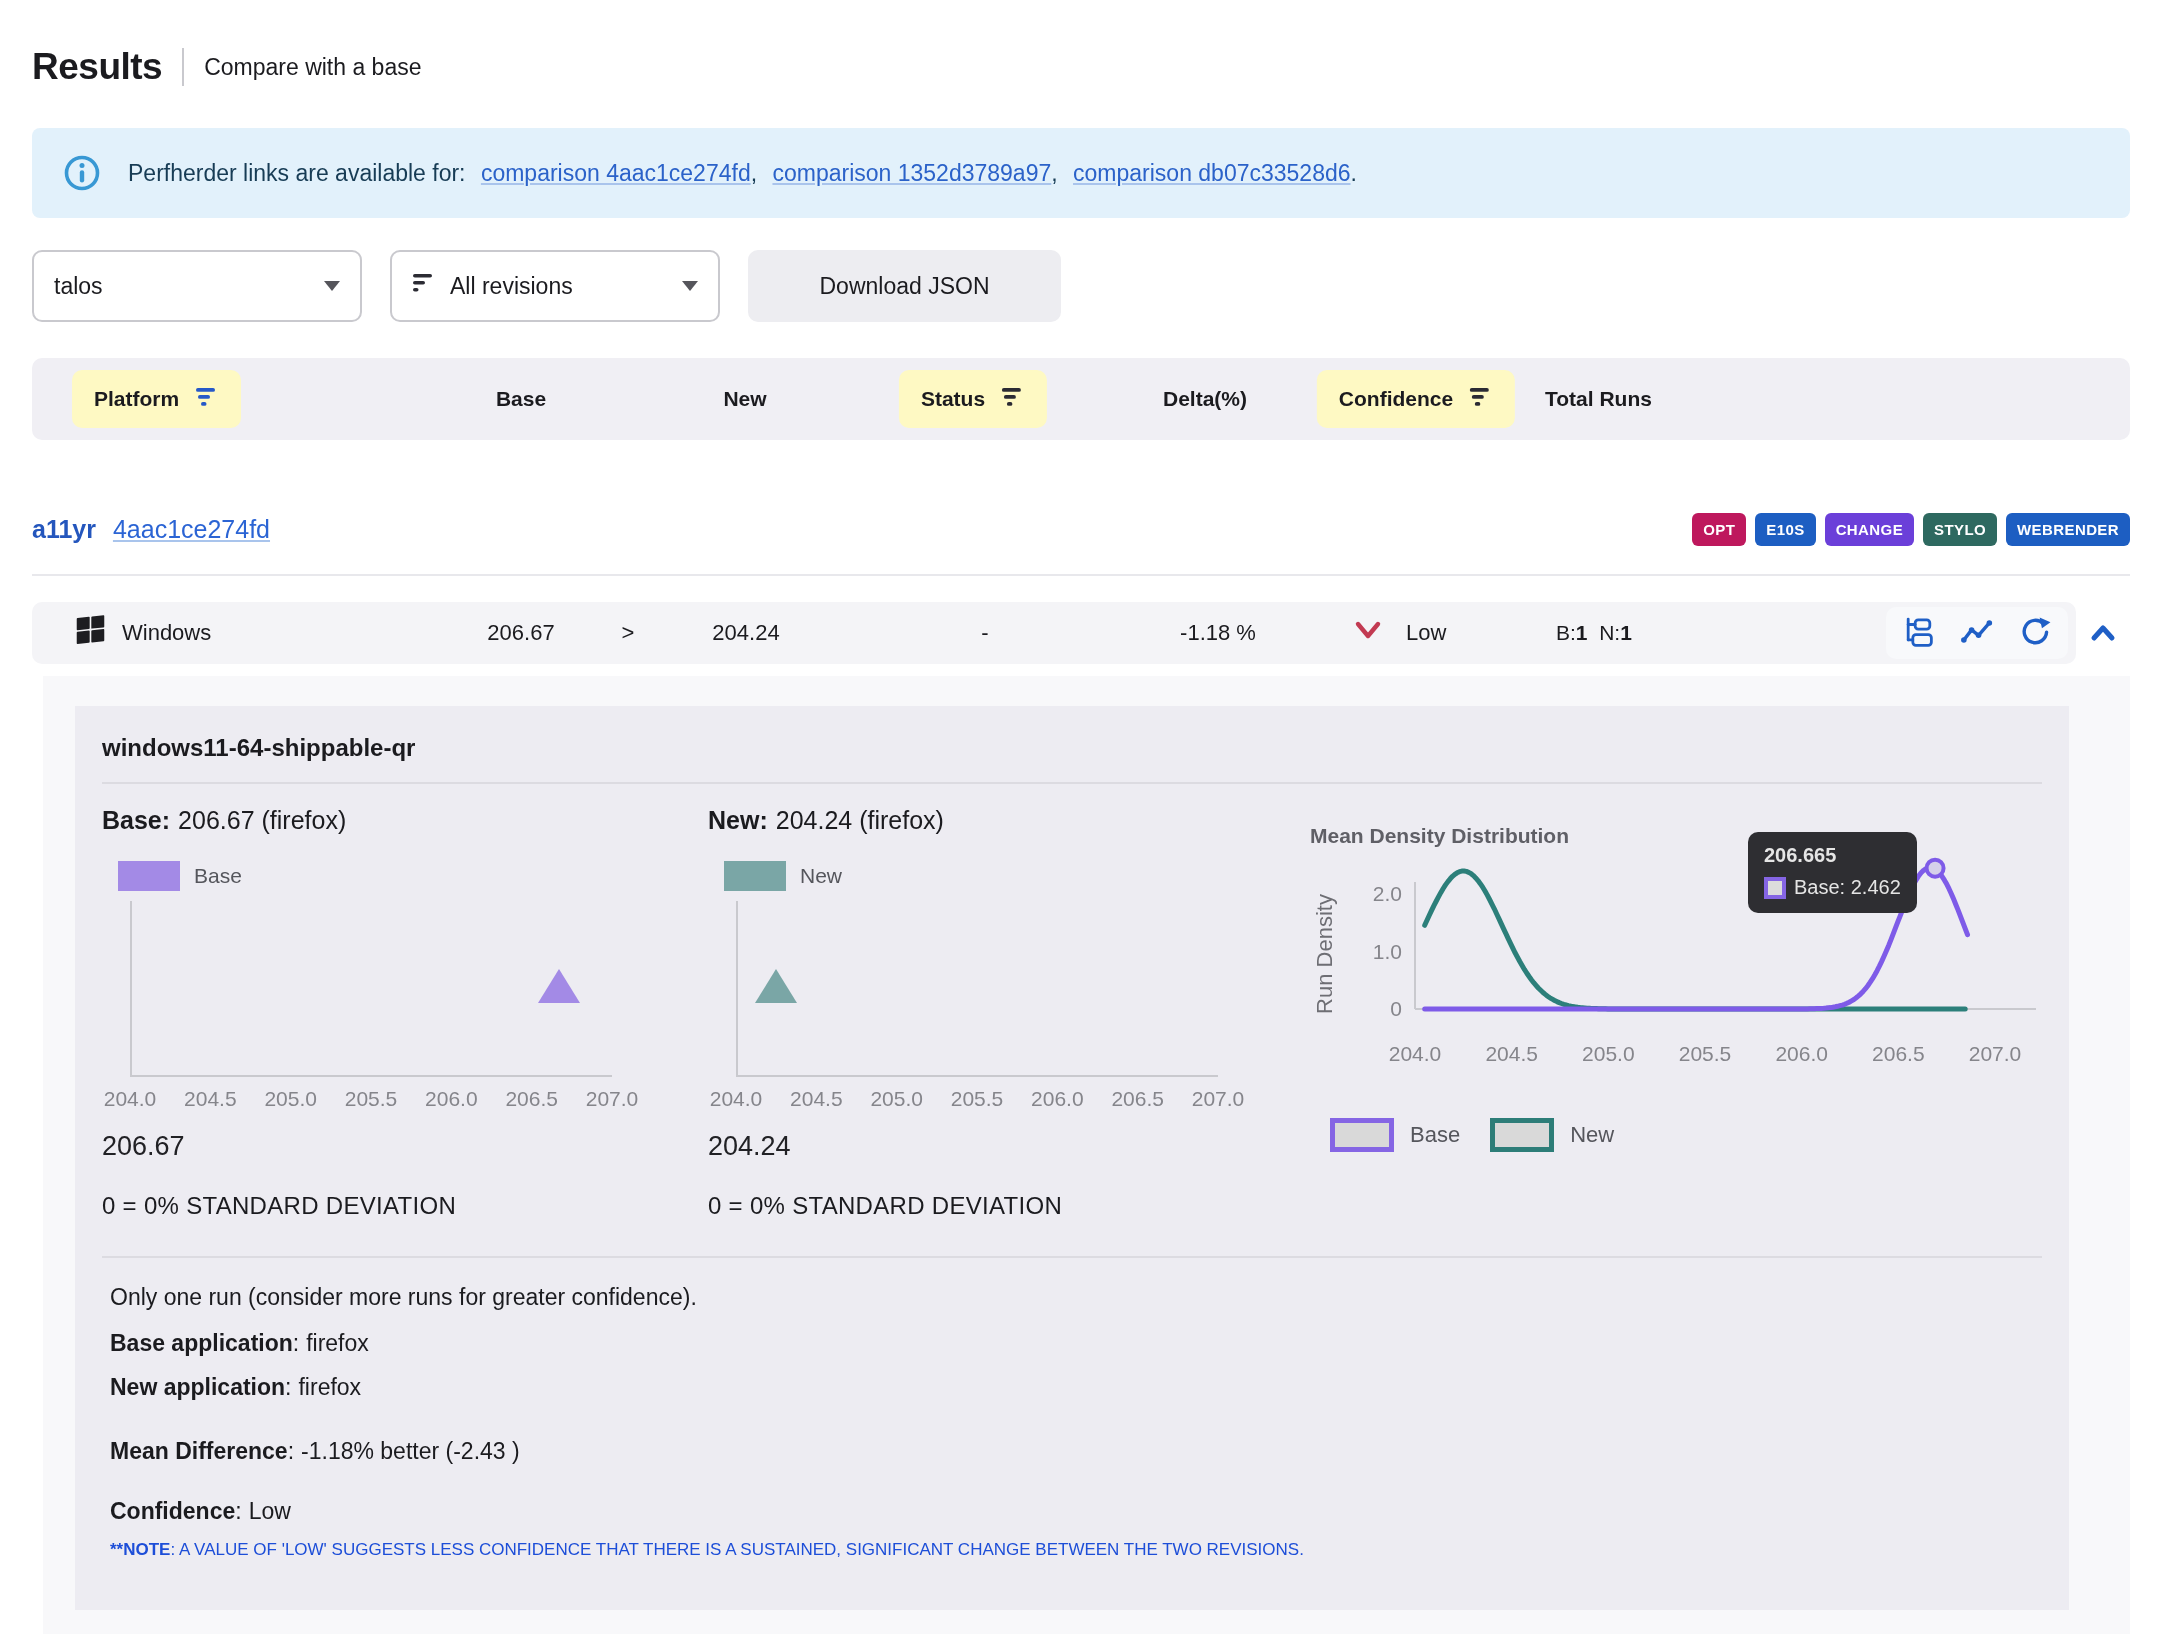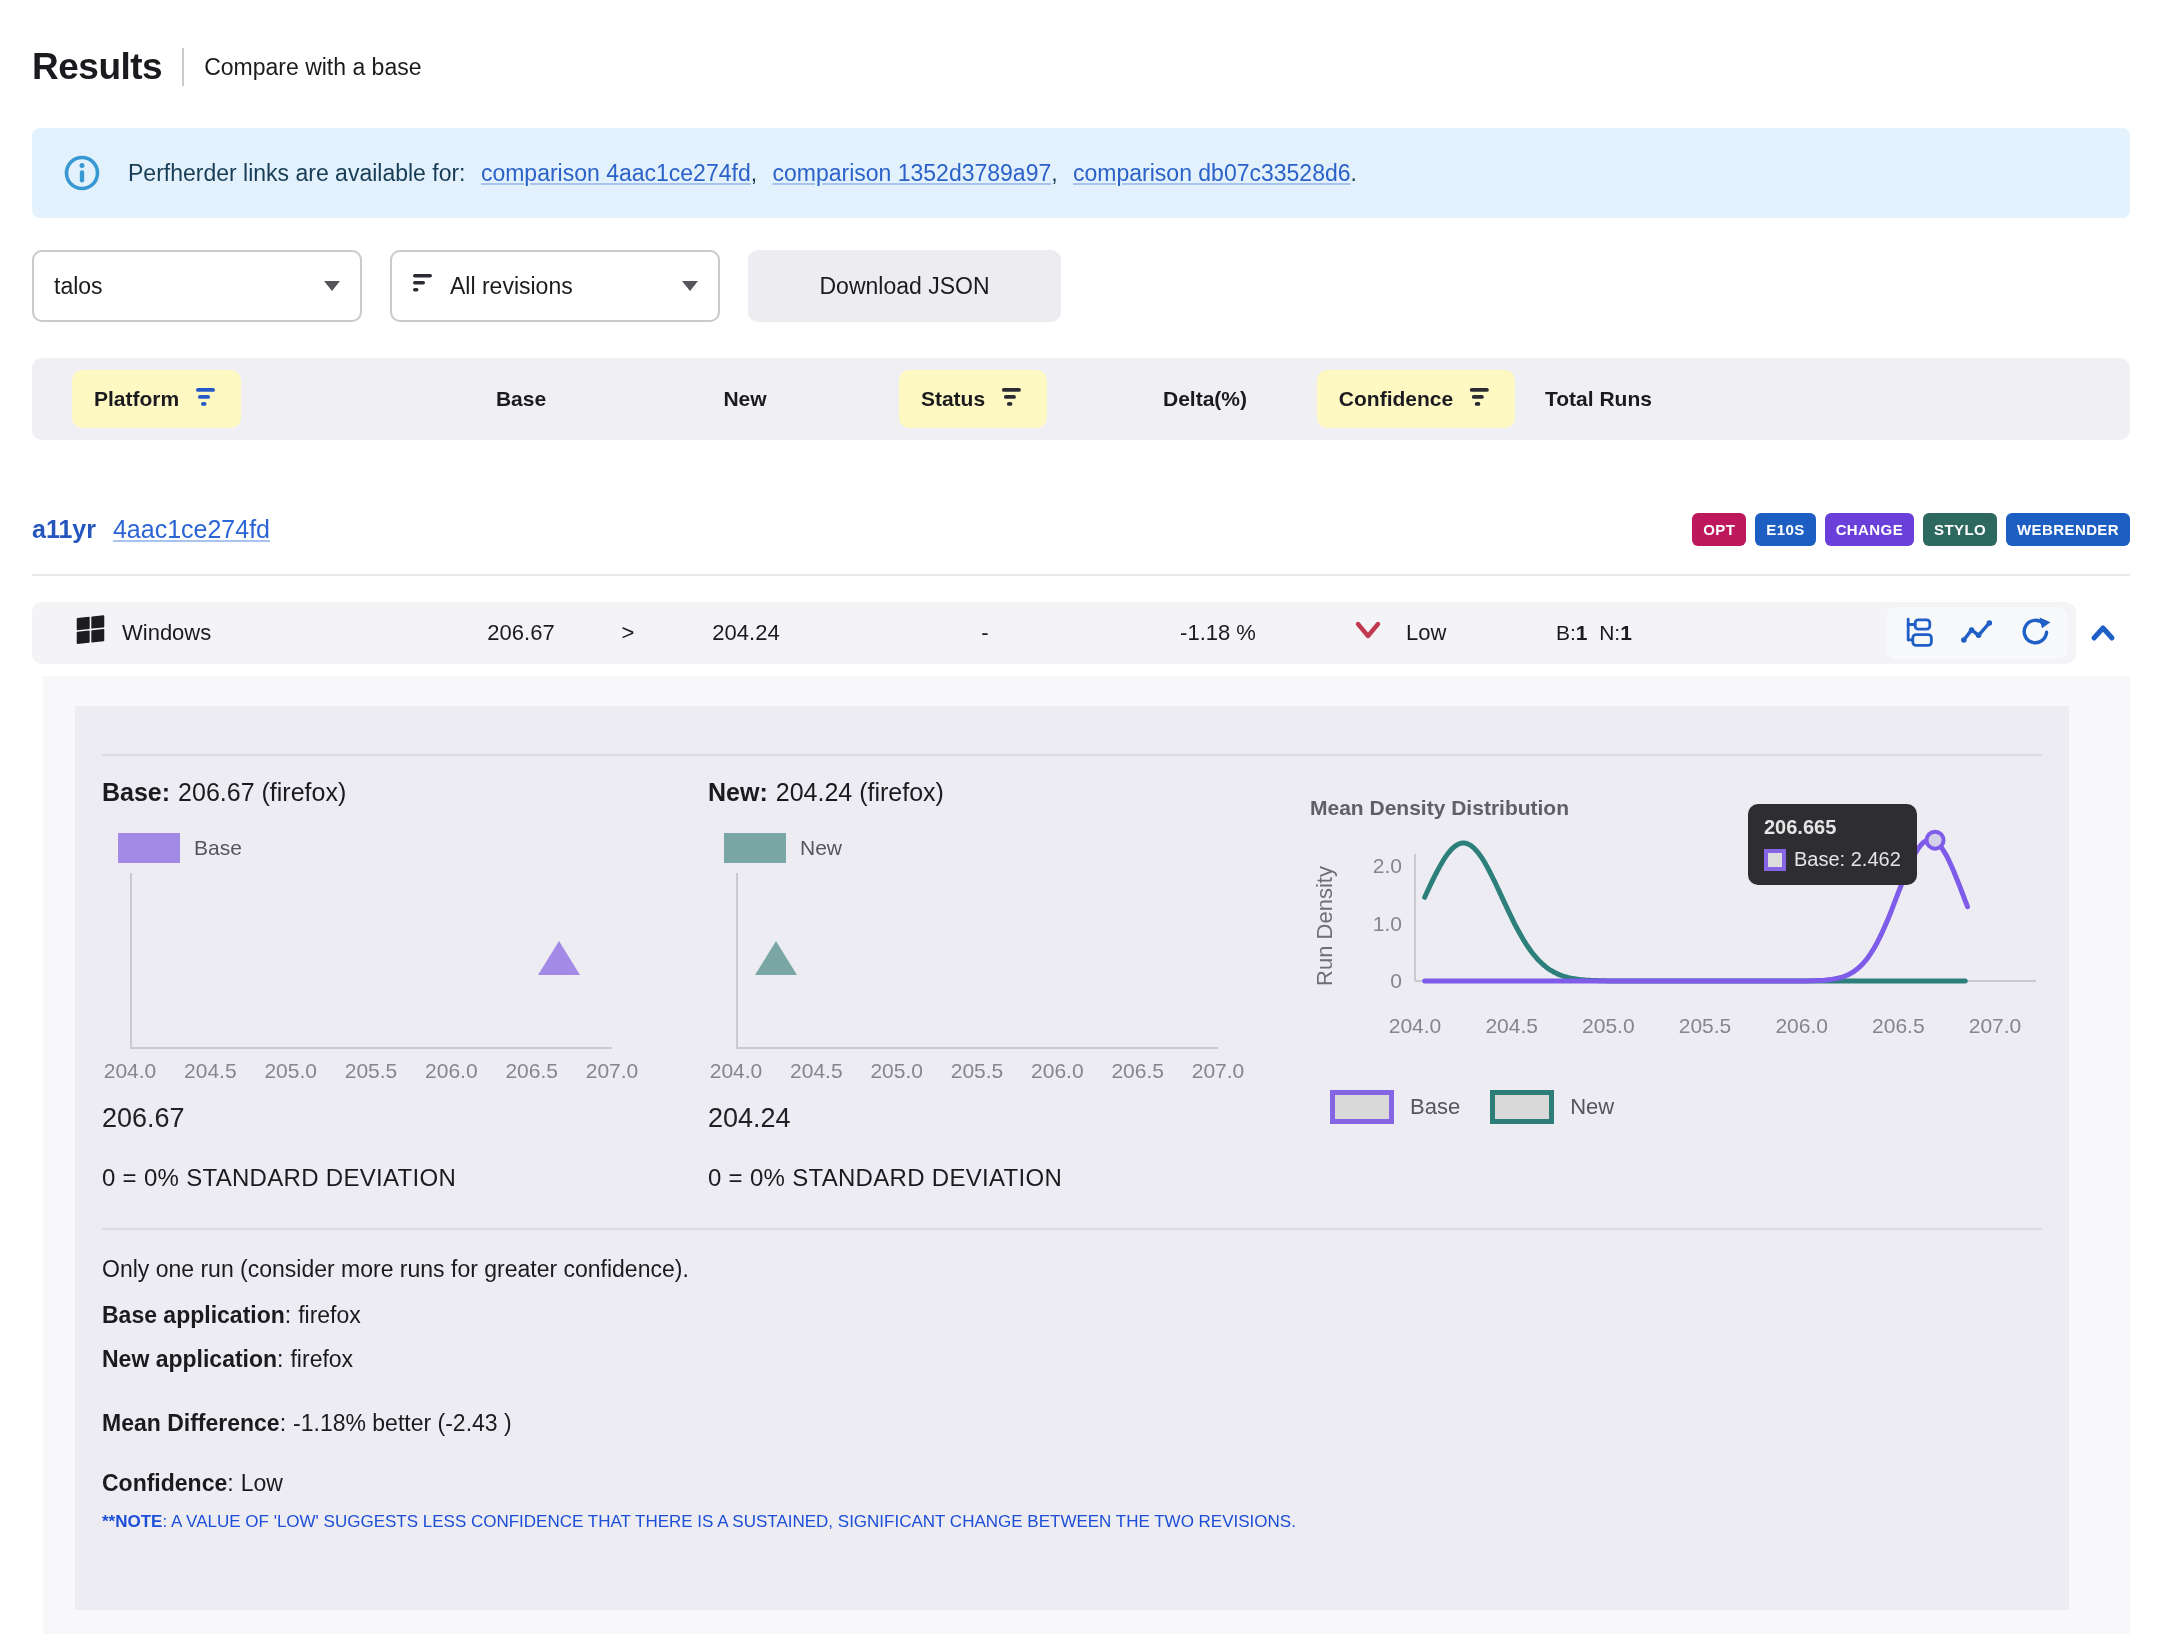--- a/index.html
+++ b/index.html
@@ -99,21 +99,21 @@
   .ylab { font-size:22px; fill:#6e6e74; }
   .marker { fill:#d5d0ea; stroke-width:4; }
   .density-legend { display:flex; align-items:center; gap:16px; margin:34px 0 0 20px; }
   .dleg-box { width:64px; height:34px; background:#d9d9d9; border:5px solid #888; display:inline-block; }
   .dleg-lab { font-size:22px; color:#55565c; margin-right:14px; }
   .tooltip { position:absolute; left:438px; top:26px; background:#2e2e32; border-radius:10px; padding:12px 16px 14px 16px; color:#e5e5e5; white-space:nowrap; }
   .tooltip-title { font-weight:700; font-size:20px; }
   .tooltip-row { display:flex; align-items:center; gap:8px; margin-top:9px; font-size:20px; }
   .tooltip-swatch { width:22px; height:22px; background:#dcdcdc; border:4px solid #8565e4; display:inline-block; }
 
-  .notes { margin-top:24px; font-size:23px; }
+  .notes { margin-top:24px; font-size:23px;margin-left:8px; }
   .notes .line { line-height:30px; }
   .ln1 { margin-bottom:16px; }
   .ln2 { margin-bottom:14px; }
   .ln3 { margin-bottom:34px; }
   .ln4 { margin-bottom:30px; }
   .ln5 { margin-bottom:14px; }
   .note-small { font-size:17px; color:#1d4ed8; }
   .sep { }
   .sp { margin-right:7px; }
 </style>
@@ -274,20 +274,21 @@
       <svg width="32" height="26" viewBox="0 0 32 26" fill="none">
         <polyline points="7,18 16,8 25,18" stroke="#1f5fc6" stroke-width="5" stroke-linecap="round" stroke-linejoin="round"></polyline>
       </svg>
     </div>
   </div>
 
 </div>
 
 <div class="detail-outer">
   <div class="panel">
+    <div class="panel-title">windows11-64-shippable-qr</div>
     <hr class="panel-divider">
 
     <div class="chart-cols">
 
       <div class="chart-col">
         <div class="chart-head">
           <b>Base:</b><span>206.67 (firefox)</span>
         </div>
         <div class="mini-legend">
           <span class="swatch" style="background: rgb(163, 138, 230);"></span>

